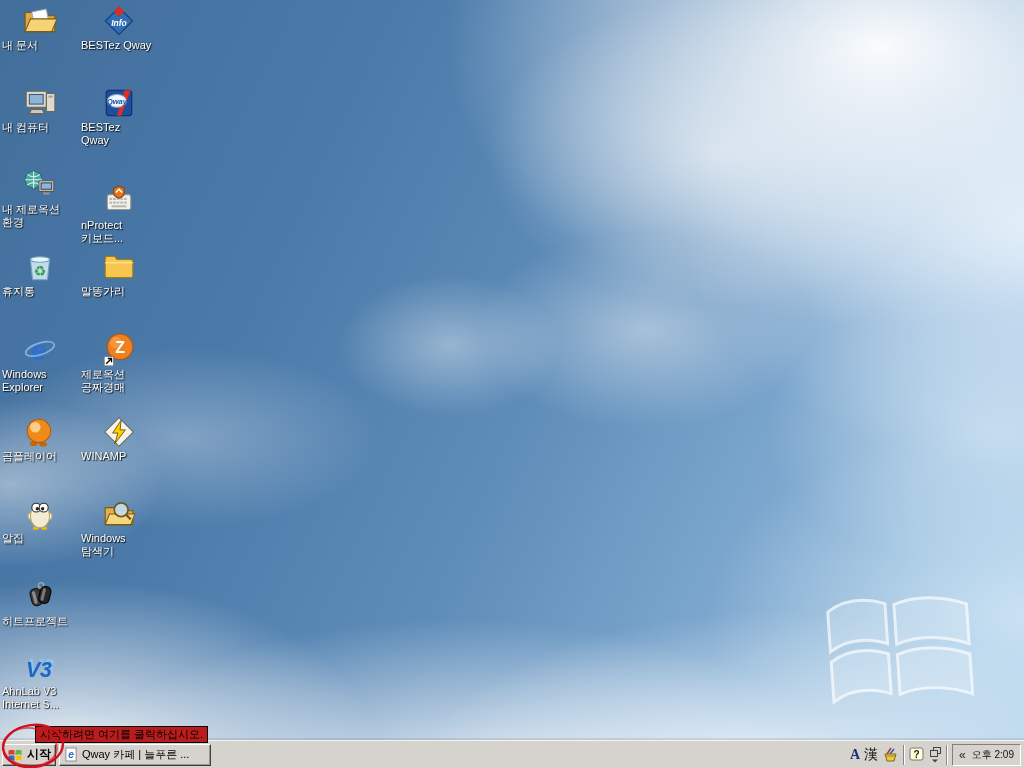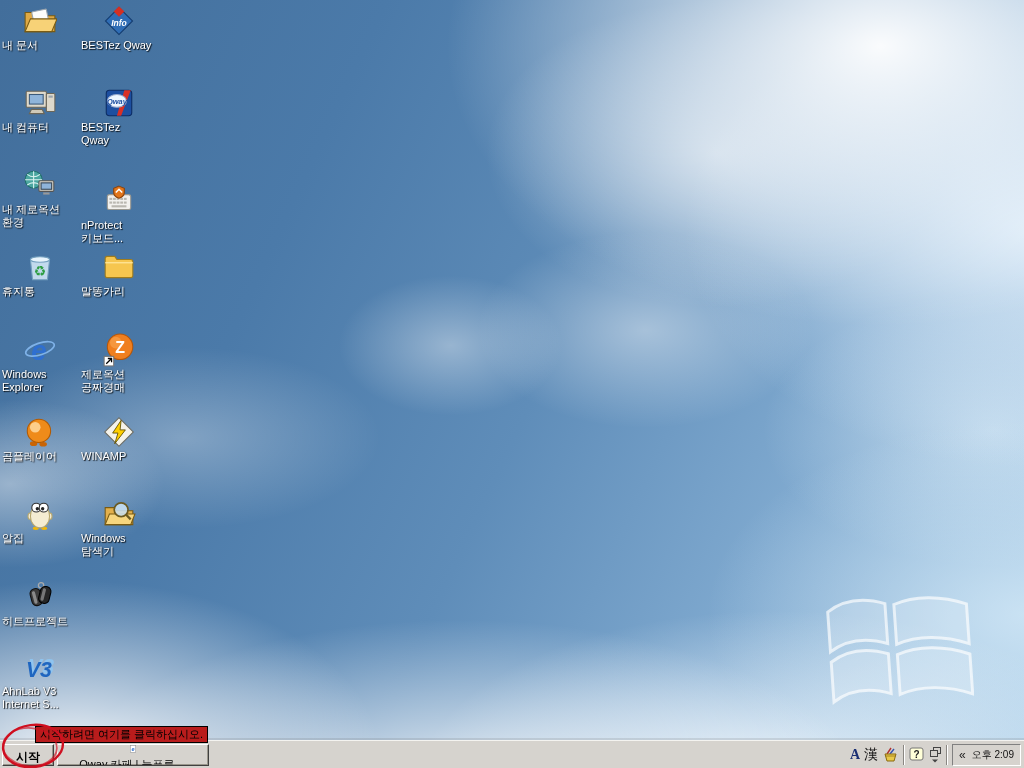--- a/index.html
+++ b/index.html
@@ -38,21 +38,21 @@
   
   .taskbar{
     position:absolute;left:0;right:0;bottom:0;height:28px;background:#d6d3ce;
     border-top:1px solid #f4f3f0;box-shadow:0 -2px 0 rgba(90,90,90,.15);
     display:flex;align-items:center;padding:0 2px;box-sizing:border-box;z-index:5;
   }
   .btn3d{
     height:22px;background:#d6d3ce;display:flex;align-items:center;box-sizing:border-box;
     border-top:1px solid #fff;border-left:1px solid #fff;
     border-right:1px solid #404040;border-bottom:1px solid #404040;
-    box-shadow:inset -1px -1px 0 #9a968c;padding:0 4px;gap:4px;cursor:pointer;flex-direction:column;
+    box-shadow:inset -1px -1px 0 #9a968c;padding:0 4px;gap:4px;cursor:pointer;
   }
   .start-btn{font-weight:bold;font-size:12px;min-width:52px;}
   .task-btn{width:152px;margin-left:3px;font-size:11px;white-space:nowrap;overflow:hidden;}
   .task-btn .t{overflow:hidden;text-overflow:ellipsis;white-space:nowrap;}
   .tray{margin-left:auto;display:flex;align-items:center;gap:4px;height:24px;}
   .ime-a{color:#1b2f73;font-weight:bold;font-size:14px;font-family:"Liberation Serif","DejaVu Serif",serif;}
   .ime-hanja{color:#111;font-size:14px;}
   .vdiv{width:0;height:20px;border-left:1px solid #8a8782;border-right:1px solid #fff;}
   .traybox{
     display:flex;align-items:center;gap:6px;height:22px;padding:0 6px;box-sizing:border-box;

